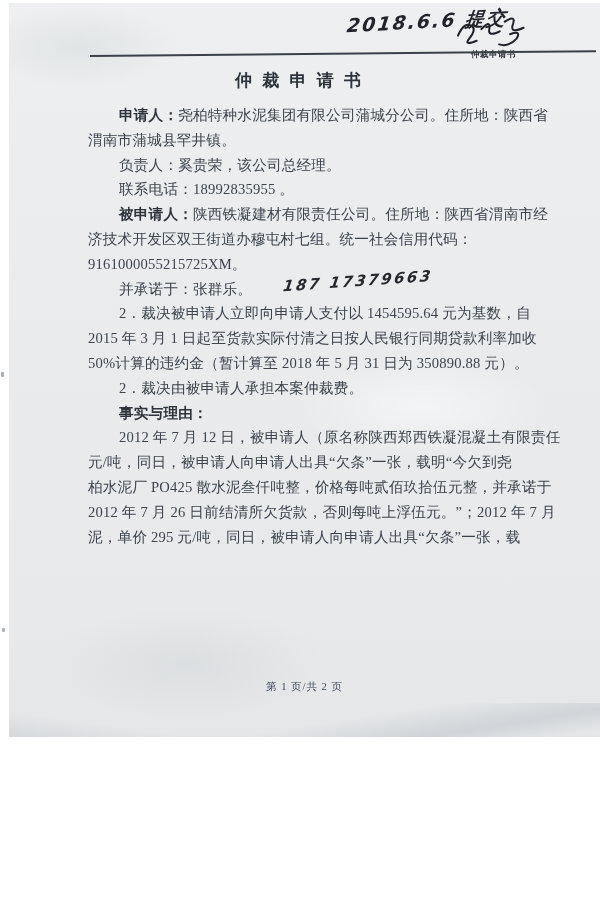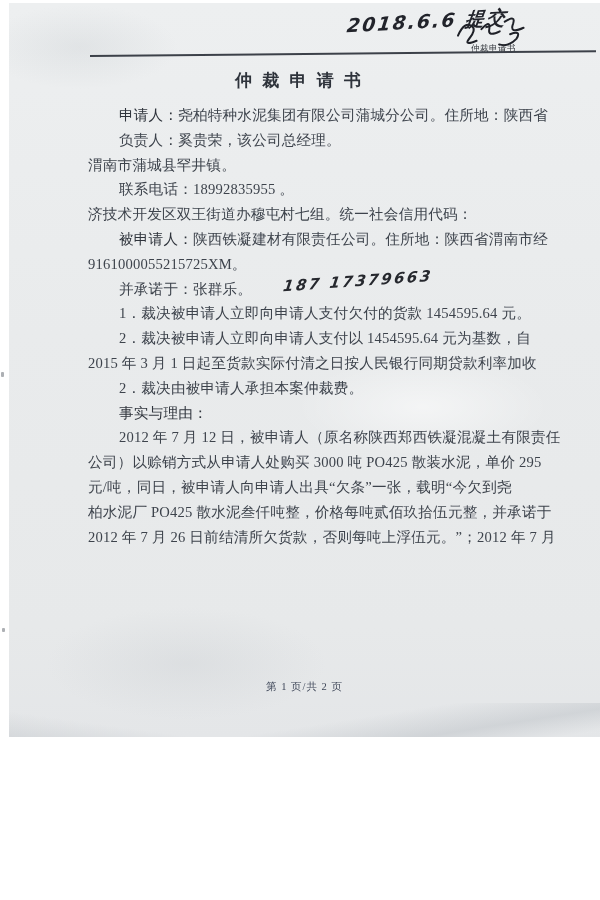--- a/index.html
+++ b/index.html
@@ -35,34 +35,34 @@
     font-family:"DejaVu Sans",sans-serif;letter-spacing:2px;
     transform:rotate(-3deg) skewX(-10deg);font-weight:bold;
   }
   .hw-phone{
     position:absolute;left:283px;top:272px;font-size:15px;font-style:italic;
     font-family:"DejaVu Sans",sans-serif;letter-spacing:2.5px;
     transform:rotate(-4deg) skewX(-12deg);font-weight:bold;color:#26282e;
   }
   .sig{position:absolute;left:452px;top:16px;transform:rotate(-6deg);}
   .stamp-label{
-    position:absolute;left:471px;top:43px;font-size:8.5px;font-weight:normal;
+    position:absolute;left:471px;top:49px;font-size:8.5px;font-weight:bold;
     color:#30343a;letter-spacing:.5px;
   }
   .doc-title{
     position:absolute;left:9px;right:10px;top:69px;text-align:center;
     font-size:17px;font-weight:bold;color:#2e333b;letter-spacing:3px;
   }
   .body-text{
     position:absolute;left:88px;top:103px;width:462px;
     font-size:14.6px;line-height:24.8px;color:#3d434c;letter-spacing:.2px;
   }
   .ln{white-space:nowrap;}
   .ln.ind{text-indent:31px;}
-  .ln b{font-weight:normal;color:#2f343c;}
+  .ln b{font-weight:bold;color:#2f343c;}
   .page-footer{
     position:absolute;left:9px;right:0;top:680px;text-align:center;
     font-size:10.5px;color:#3f4759;letter-spacing:1px;
   }
 </style>
 </head>
 <body>
 
 <div class="paper">
   <div class="wrinkle"></div>
@@ -82,34 +82,34 @@
   </g>
 </svg>
 <div class="stamp-label">仲裁申请书</div>
 
 <div class="rule"></div>
 
 <div class="doc-title">仲 裁 申 请 书</div>
 
 <div class="body-text">
   <div class="ln ind"><b>申请人：</b><span>尧柏特种水泥集团有限公司蒲城分公司。住所地：陕西省</span></div>
+  <div class="ln"><b></b><span>渭南市蒲城县罕井镇。</span></div>
   <div class="ln ind"><b></b><span>负责人：奚贵荣，该公司总经理。</span></div>
-  <div class="ln"><b></b><span>渭南市蒲城县罕井镇。</span></div>
   <div class="ln ind"><b></b><span>联系电话：18992835955 。</span></div>
+  <div class="ln ind"><b>被申请人：</b><span>陕西铁凝建材有限责任公司。住所地：陕西省渭南市经</span></div>
   <div class="ln"><b></b><span>济技术开发区双王街道办穆屯村七组。统一社会信用代码：</span></div>
-  <div class="ln ind"><b>被申请人：</b><span>陕西铁凝建材有限责任公司。住所地：陕西省渭南市经</span></div>
   <div class="ln"><b></b><span>9161000055215725XM。</span></div>
   <div class="ln ind"><b></b><span>并承诺于：张群乐。</span></div>
-  <div class="ln ind"><b></b><span>1．裁决被申请人立即向申请人支付欠付的货款 1454595.64 元。</span></div>
   <div class="ln ind"><b></b><span>2．裁决被申请人立即向申请人支付以 1454595.64 元为基数，自</span></div>
   <div class="ln"><b></b><span>2015 年 3 月 1 日起至货款实际付清之日按人民银行同期贷款利率加收</span></div>
+  <div class="ln"><b></b><span>50%计算的违约金（暂计算至 2018 年 5 月 31 日为 350890.88 元）。</span></div>
   <div class="ln ind"><b></b><span>2．裁决由被申请人承担本案仲裁费。</span></div>
   <div class="ln ind"><b>事实与理由：</b><span></span></div>
   <div class="ln ind"><b></b><span>2012 年 7 月 12 日，被申请人（原名称陕西郑西铁凝混凝土有限责任</span></div>
-  <div class="ln"><b></b><span>公司）以赊销方式从申请人处购买 3000 吨 PO425 散装水泥，单价 295</span></div>
   <div class="ln"><b></b><span>元/吨，同日，被申请人向申请人出具“欠条”一张，载明“今欠到尧</span></div>
   <div class="ln"><b></b><span>柏水泥厂 PO425 散水泥叁仟吨整，价格每吨贰佰玖拾伍元整，并承诺于</span></div>
   <div class="ln"><b></b><span>2012 年 7 月 26 日前结清所欠货款，否则每吨上浮伍元。”；2012 年 7 月</span></div>
+  <div class="ln"><b></b><span>泥，单价 295 元/吨，同日，被申请人向申请人出具“欠条”一张，载</span></div>
 </div>
 
 <div class="hw hw-phone">187 17379663</div>
 
 <div class="page-footer">第 1 页/共 2 页</div>
 
 </body></html>

